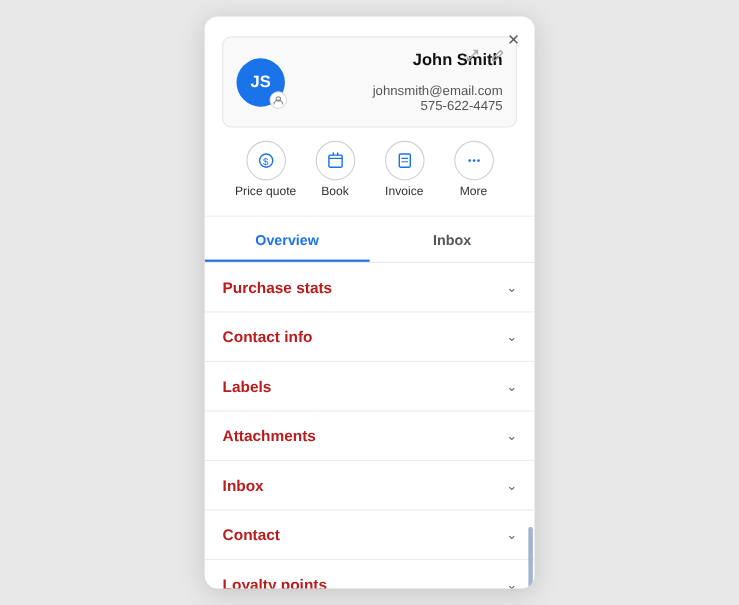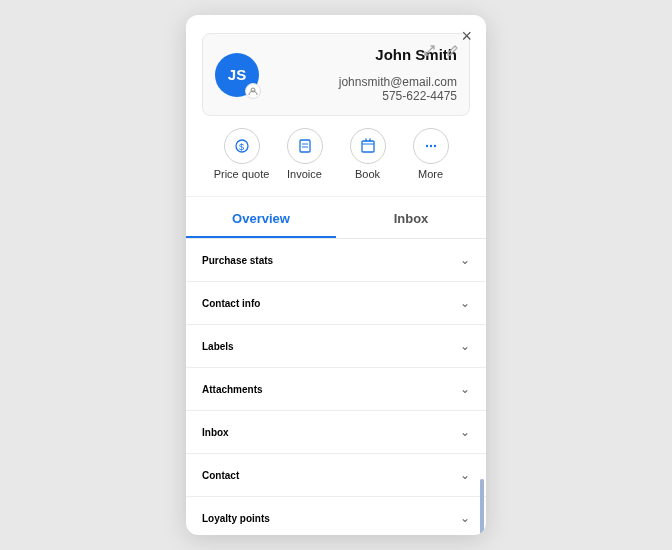--- a/index.html
+++ b/index.html
@@ -170,23 +170,23 @@
       padding: 14px 16px;
       display: flex;
       justify-content: space-between;
       align-items: center;
       cursor: pointer;
     }
     .accordion-item:last-child {
       border-bottom: none;
     }
     .accordion-label {
-      font-size: 10px;
+      font-size: 14px;
       font-weight: 600;
-      color: #000000;
+      color: #b91c1c;
     }
     .chevron {
       color: #666;
       font-size: 12px;
     }
     .scrollbar-track {
       position: absolute;
       right: 2px;
       top: 240px;
       bottom: 20px;
@@ -245,37 +245,37 @@
           <svg width="16" height="16" viewBox="0 0 16 16" fill="none">
             <circle cx="8" cy="8" r="6" stroke="#1a73e8" stroke-width="1.3"></circle>
             <text x="5" y="12" font-size="9" fill="#1a73e8" font-family="Arial">$</text>
           </svg>
         </div>
         <span class="action-label">Price quote</span>
       </div>
       <div class="action-item">
         <div class="action-icon-circle">
           <svg width="16" height="16" viewBox="0 0 16 16" fill="none">
-            <rect x="3" y="2" width="10" height="12" rx="1" stroke="#1a73e8" stroke-width="1.3"></rect>
-            <line x1="5" y1="6" x2="11" y2="6" stroke="#1a73e8" stroke-width="1"></line>
-            <line x1="5" y1="9" x2="11" y2="9" stroke="#1a73e8" stroke-width="1"></line>
-          </svg>
-        </div>
-        <span class="action-label">Invoice</span>
-      </div>
-      <div class="action-item">
-        <div class="action-icon-circle">
-          <svg width="16" height="16" viewBox="0 0 16 16" fill="none">
             <rect x="2" y="3" width="12" height="11" rx="1" stroke="#1a73e8" stroke-width="1.3"></rect>
             <line x1="2" y1="6" x2="14" y2="6" stroke="#1a73e8" stroke-width="1"></line>
             <line x1="6" y1="3" x2="6" y2="1" stroke="#1a73e8" stroke-width="1.3" stroke-linecap="round"></line>
             <line x1="10" y1="3" x2="10" y2="1" stroke="#1a73e8" stroke-width="1.3" stroke-linecap="round"></line>
           </svg>
         </div>
         <span class="action-label">Book</span>
+      </div>
+      <div class="action-item">
+        <div class="action-icon-circle">
+          <svg width="16" height="16" viewBox="0 0 16 16" fill="none">
+            <rect x="3" y="2" width="10" height="12" rx="1" stroke="#1a73e8" stroke-width="1.3"></rect>
+            <line x1="5" y1="6" x2="11" y2="6" stroke="#1a73e8" stroke-width="1"></line>
+            <line x1="5" y1="9" x2="11" y2="9" stroke="#1a73e8" stroke-width="1"></line>
+          </svg>
+        </div>
+        <span class="action-label">Invoice</span>
       </div>
       <div class="action-item">
         <div class="action-icon-circle">
           <svg width="16" height="16" viewBox="0 0 16 16" fill="none">
             <circle cx="4" cy="8" r="1.2" fill="#1a73e8"></circle>
             <circle cx="8" cy="8" r="1.2" fill="#1a73e8"></circle>
             <circle cx="12" cy="8" r="1.2" fill="#1a73e8"></circle>
           </svg>
         </div>
         <span class="action-label">More</span>

